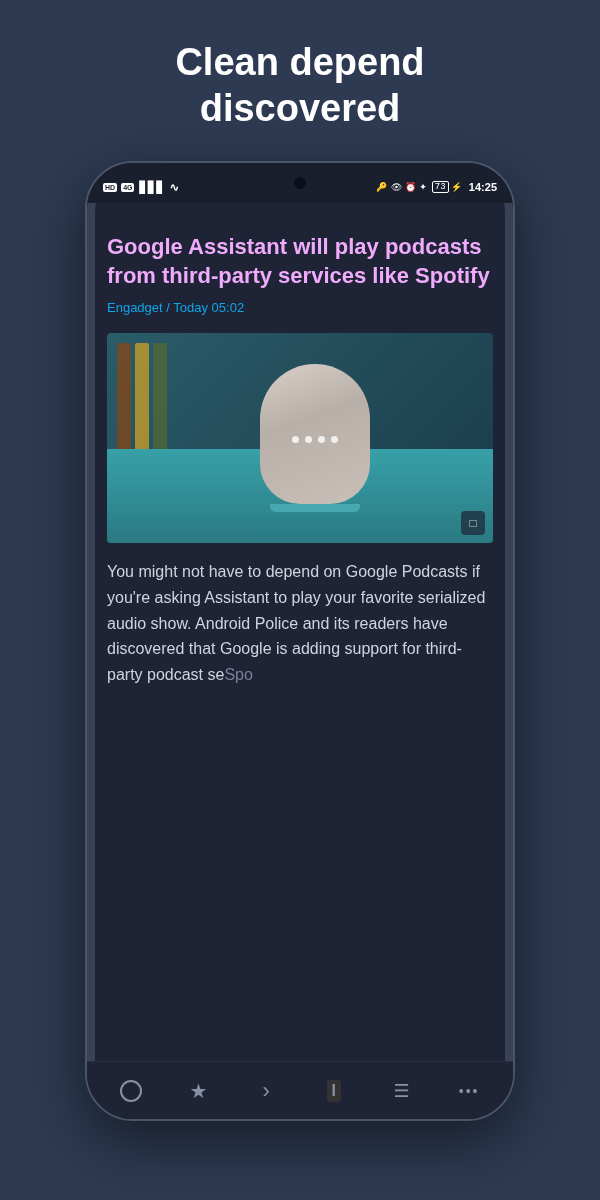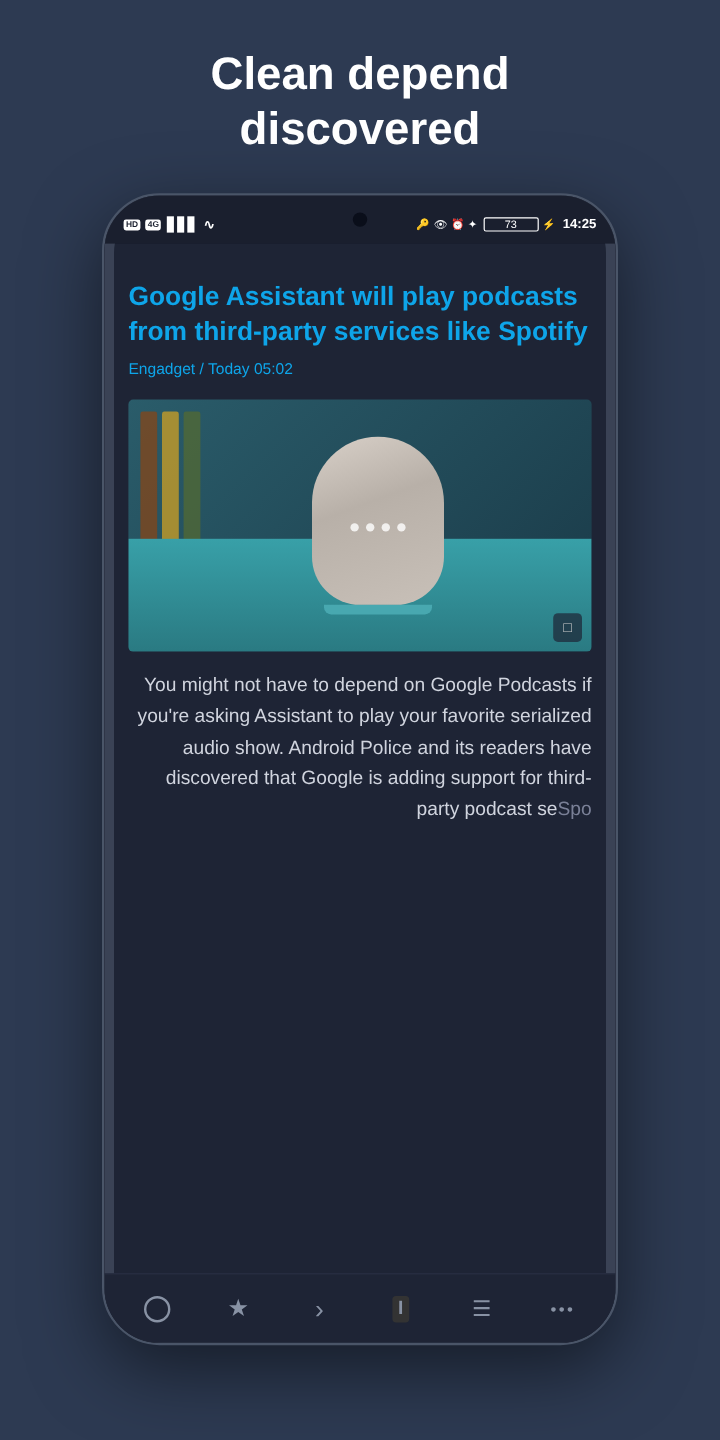--- a/index.html
+++ b/index.html
@@ -100,21 +100,21 @@
       bottom: 0;
       background: #1e2435;
       overflow: hidden;
     }
 
     .article-area {
       padding: 30px 20px 0 20px;
     }
 
     .article-title {
-      color: #0ea5e9;
+      color: #f0abfc;
       font-size: 22px;
       font-weight: 800;
       line-height: 1.3;
       margin-bottom: 10px;
     }
 
     .article-meta {
       color: #0ea5e9;
       font-size: 13px;
       margin-bottom: 18px;
@@ -196,21 +196,20 @@
       align-items: center;
       justify-content: center;
       color: #ccc;
       font-size: 12px;
     }
 
     .article-body {
       color: #d0d4de;
       font-size: 16px;
       line-height: 1.6;
-      text-align: right;
     }
 
     .article-body-faded {
       color: #7a8097;
     }
 
     
     .bottom-nav {
       position: absolute;
       bottom: 0;
@@ -274,21 +273,21 @@
       <span class="hd-badge">HD</span>
       <span class="fourG-badge">4G</span>
       <span style="font-size:11px; margin-left:2px;">▋▋▋</span>
       <span style="font-size:11px; margin-left:2px;">∿</span>
     </div>
     <div class="status-right">
       <span style="font-size:9px;">🔑</span>
       <span style="font-size:9px;">👁</span>
       <span style="font-size:9px;">⏰</span>
       <span style="font-size:9px;">✦</span>
-      <span style="font-size:9px; border:1px solid #fff; border-radius:2px; padding:0 17px; margin-left:2px;">
+      <span style="font-size:9px; border:1px solid #fff; border-radius:2px; padding:0 2px; margin-left:2px;font-family:Liberation Mono, monospace;">
         <span>73</span>
       </span>
       <span style="font-size:9px;">⚡</span>
       <span style="font-size:11px; font-weight:600; margin-left:3px;">14:25</span>
     </div>
   </div>
 
   <div class="phone-content">
 
     <div class="article-area">

